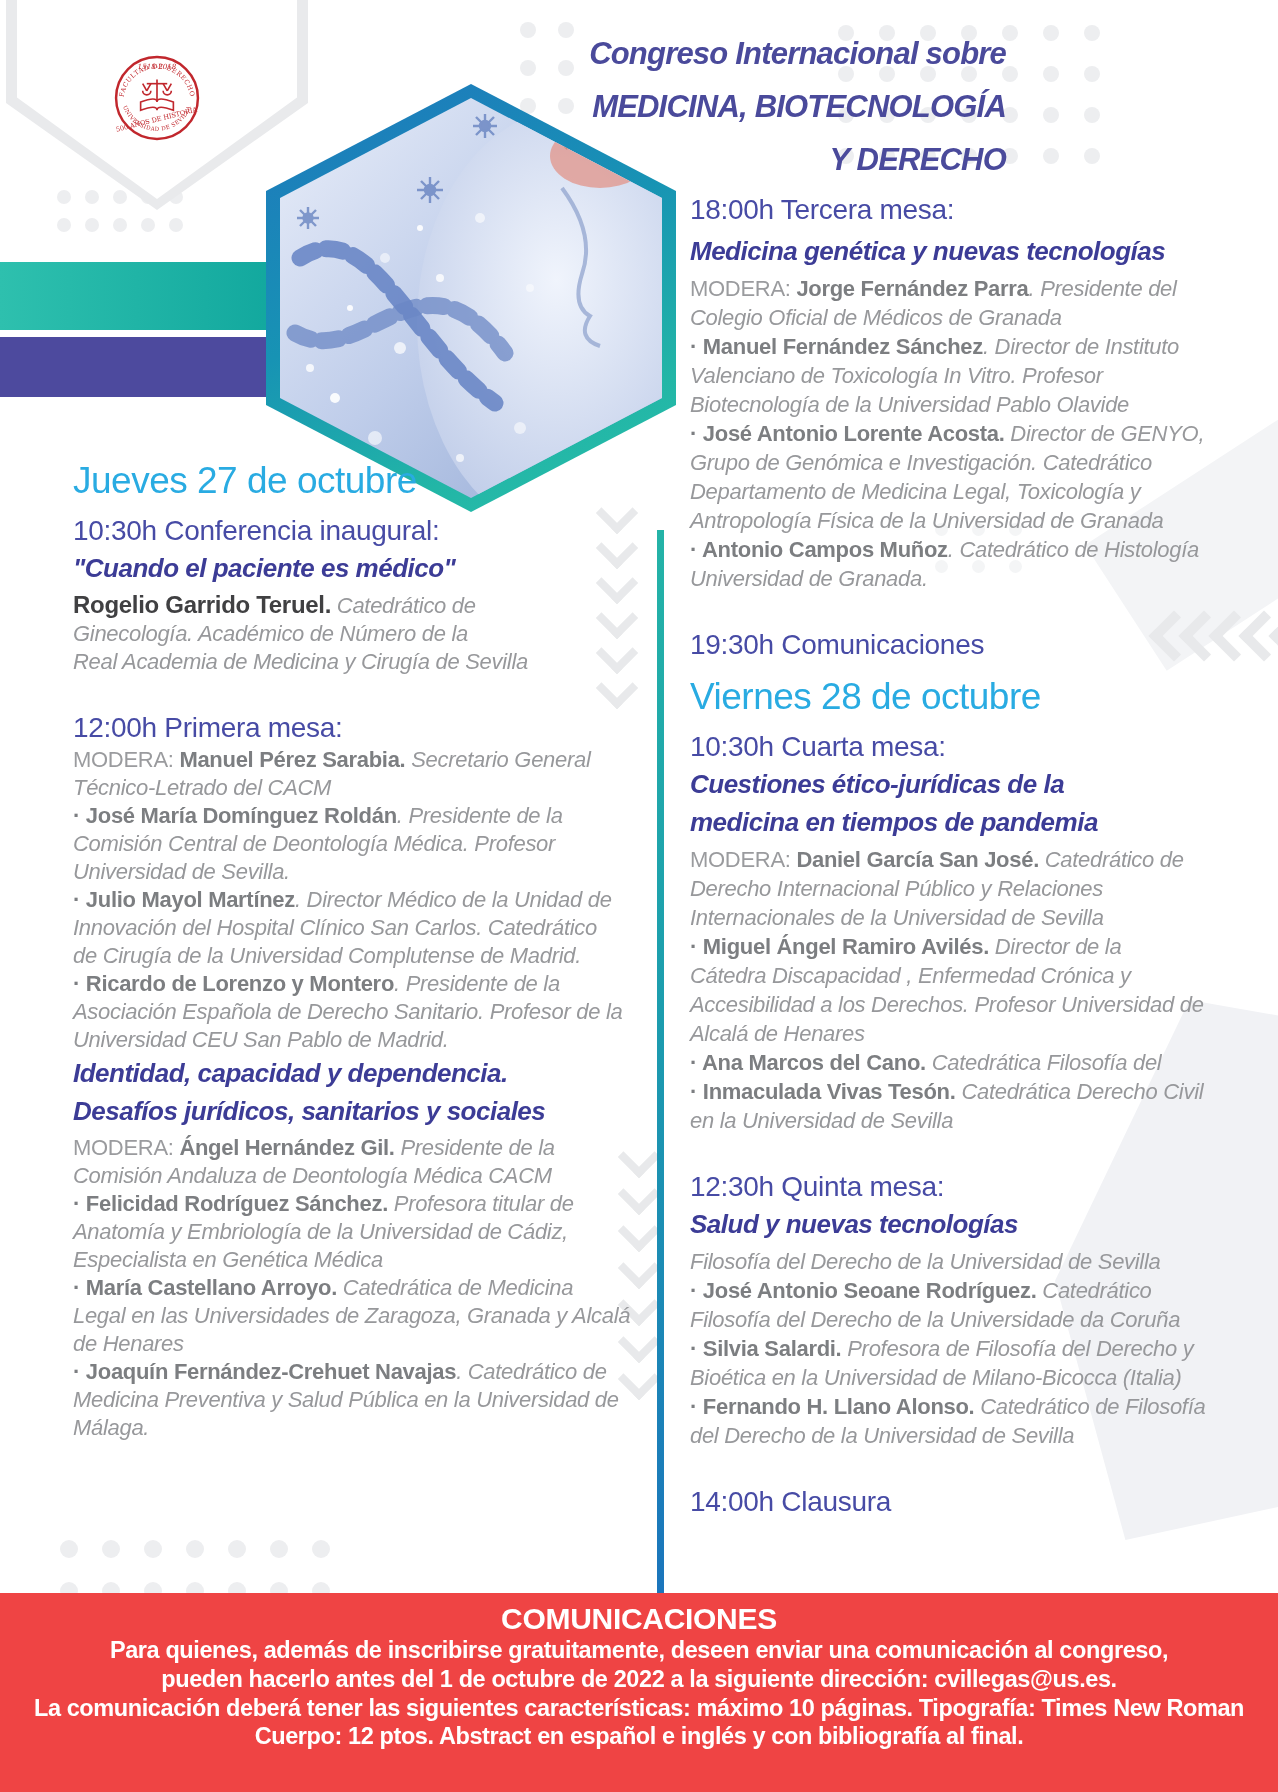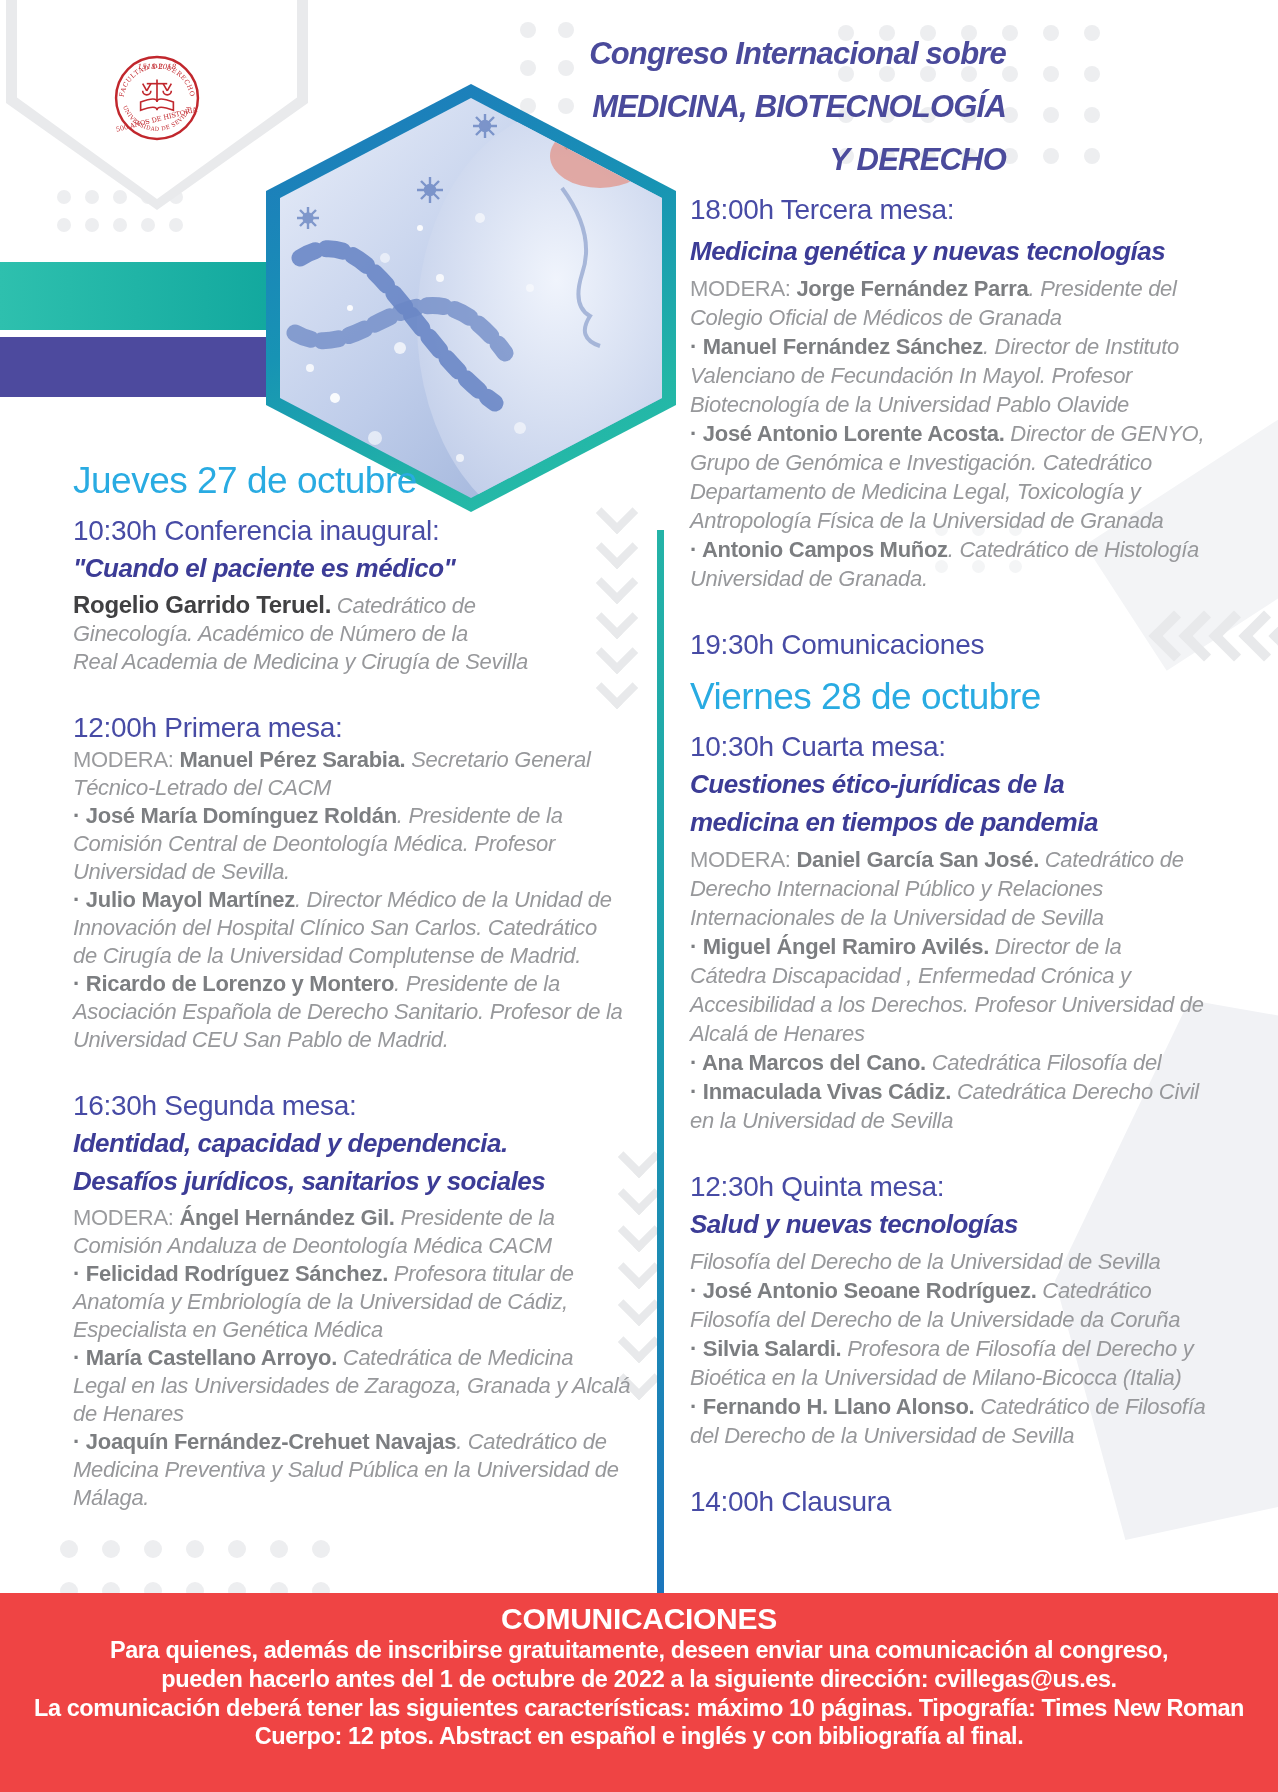--- a/index.html
+++ b/index.html
@@ -196,21 +196,20 @@
         <div class="sline"><span class="nm">· José María Domínguez Roldán</span><span class="rl">. Presidente de la</span></div>
         <div class="sline"><span class="rl">Comisión Central de Deontología Médica. Profesor</span></div>
         <div class="sline"><span class="rl">Universidad de Sevilla.</span></div>
         <div class="sline"><span class="nm">· Julio Mayol Martínez</span><span class="rl">. Director Médico de la Unidad de</span></div>
         <div class="sline"><span class="rl">Innovación del Hospital Clínico San Carlos. Catedrático</span></div>
         <div class="sline"><span class="rl">de Cirugía de la Universidad Complutense de Madrid.</span></div>
         <div class="sline"><span class="nm">· Ricardo de Lorenzo y Montero</span><span class="rl">. Presidente de la</span></div>
         <div class="sline"><span class="rl">Asociación Española de Derecho Sanitario. Profesor de la</span></div>
         <div class="sline"><span class="rl">Universidad CEU San Pablo de Madrid.</span></div>
       </div>
-      <div class="blk-time">16:30h Segunda mesa:</div>
       <div class="blk-mesa">
         <div>Identidad, capacidad y dependencia.</div>
         <div>Desafíos jurídicos, sanitarios y sociales</div>
       </div>
       <div class="blk-sp">
         <div class="sline"><span class="lbl">MODERA: </span><span class="nm">Ángel Hernández Gil.</span><span class="rl"> Presidente de la</span></div>
         <div class="sline"><span class="rl">Comisión Andaluza de Deontología Médica CACM</span></div>
         <div class="sline"><span class="nm">· Felicidad Rodríguez Sánchez.</span><span class="rl"> Profesora titular de</span></div>
         <div class="sline"><span class="rl">Anatomía y Embriología de la Universidad de Cádiz,</span></div>
         <div class="sline"><span class="rl">Especialista en Genética Médica</span></div>
@@ -224,21 +223,21 @@
     </div>
   <div class="col" id="right-col">
       <div class="blk-time">18:00h Tercera mesa:</div>
       <div class="blk-mesa">
         <div>Medicina genética y nuevas tecnologías</div>
       </div>
       <div class="blk-sp">
         <div class="sline"><span class="lbl">MODERA: </span><span class="nm">Jorge Fernández Parra</span><span class="rl">. Presidente del</span></div>
         <div class="sline"><span class="rl">Colegio Oficial de Médicos de Granada</span></div>
         <div class="sline"><span class="nm">· Manuel Fernández Sánchez</span><span class="rl">. Director de Instituto</span></div>
-        <div class="sline"><span class="rl">Valenciano de Fecundación In Mayol. Profesor</span></div>
+        <div class="sline"><span class="rl">Valenciano de Toxicología In Vitro. Profesor</span></div>
         <div class="sline"><span class="rl">Biotecnología de la Universidad Pablo Olavide</span></div>
         <div class="sline"><span class="nm">· José Antonio Lorente Acosta.</span><span class="rl"> Director de GENYO,</span></div>
         <div class="sline"><span class="rl">Grupo de Genómica e Investigación. Catedrático</span></div>
         <div class="sline"><span class="rl">Departamento de Medicina Legal, Toxicología y</span></div>
         <div class="sline"><span class="rl">Antropología Física de la Universidad de Granada</span></div>
         <div class="sline"><span class="nm">· Antonio Campos Muñoz</span><span class="rl">. Catedrático de Histología</span></div>
         <div class="sline"><span class="rl">Universidad de Granada.</span></div>
       </div>
       <div class="blk-time">19:30h Comunicaciones</div>
       <div class="blk-day">Viernes 28 de octubre</div>
@@ -249,21 +248,21 @@
       </div>
       <div class="blk-sp">
         <div class="sline"><span class="lbl">MODERA: </span><span class="nm">Daniel García San José.</span><span class="rl"> Catedrático de</span></div>
         <div class="sline"><span class="rl">Derecho Internacional Público y Relaciones</span></div>
         <div class="sline"><span class="rl">Internacionales de la Universidad de Sevilla</span></div>
         <div class="sline"><span class="nm">· Miguel Ángel Ramiro Avilés.</span><span class="rl"> Director de la</span></div>
         <div class="sline"><span class="rl">Cátedra Discapacidad , Enfermedad Crónica y</span></div>
         <div class="sline"><span class="rl">Accesibilidad a los Derechos. Profesor Universidad de</span></div>
         <div class="sline"><span class="rl">Alcalá de Henares</span></div>
         <div class="sline"><span class="nm">· Ana Marcos del Cano.</span><span class="rl"> Catedrática Filosofía del</span></div>
-        <div class="sline"><span class="nm">· Inmaculada Vivas Cádiz.</span><span class="rl"> Catedrática Derecho Civil</span></div>
+        <div class="sline"><span class="nm">· Inmaculada Vivas Tesón.</span><span class="rl"> Catedrática Derecho Civil</span></div>
         <div class="sline"><span class="rl">en la Universidad de Sevilla</span></div>
       </div>
       <div class="blk-time">12:30h Quinta mesa:</div>
       <div class="blk-mesa">
         <div>Salud y nuevas tecnologías</div>
       </div>
       <div class="blk-sp">
         <div class="sline"><span class="rl">Filosofía del Derecho de la Universidad de Sevilla</span></div>
         <div class="sline"><span class="nm">· José Antonio Seoane Rodríguez.</span><span class="rl"> Catedrático</span></div>
         <div class="sline"><span class="rl">Filosofía del Derecho de la Universidade da Coruña</span></div>

